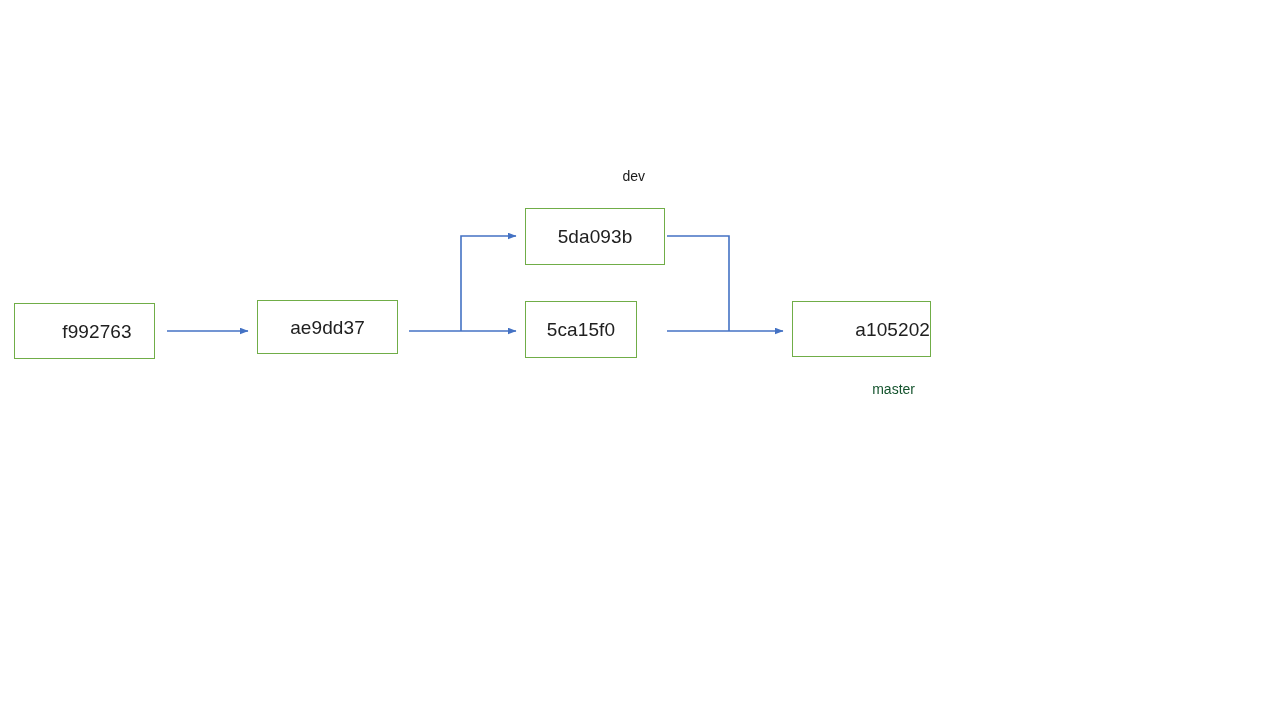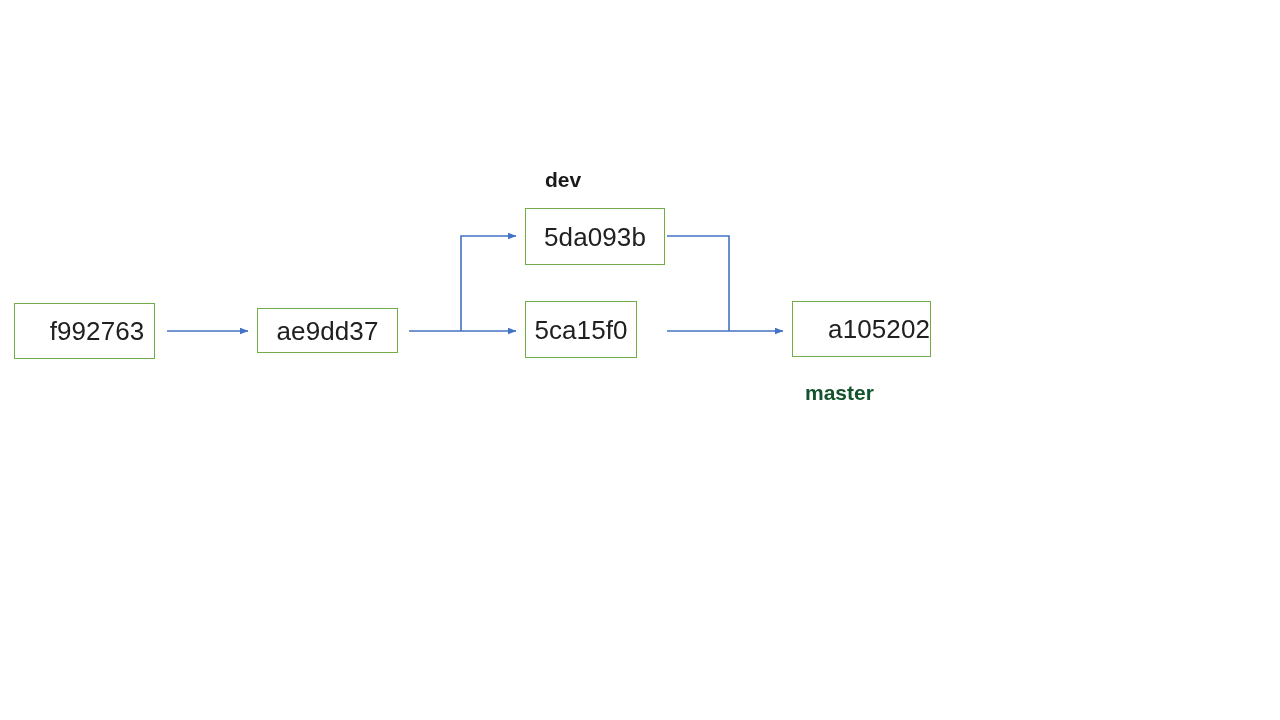--- a/index.html
+++ b/index.html
@@ -36,41 +36,40 @@
   .commit-node {
     position: absolute;
     box-sizing: border-box;
     background: #ffffff;
     border: 1px solid #70ad47;
     display: flex;
     align-items: center;
     justify-content: center;
   }
   .commit-label {
-    font-size: 26px;
+    font-size: 19px;
     color: #202020;
     line-height: 1;
     letter-spacing: 0.1px;
     white-space: nowrap;
   }
 
   .branch-label {
     position: absolute;
-    font-size: 21px;
+    font-size: 14px;
     line-height: 1;
     white-space: nowrap;
-    text-align: left;
-    font-weight: bold;
+    text-align: right;
   }
   .branch-label.dev-style  { color: #1a1a1a; }
   .branch-label.master-style { color: #14532d; }
 
   
   #node-f992763 { left: 14px;  top: 303px; width: 141px; height: 56px; padding-left: 25px; }
-  #node-ae9dd37 { left: 257px; top: 308px; width: 141px; height: 45px; }
+  #node-ae9dd37 { left: 257px; top: 300px; width: 141px; height: 54px; }
   #node-5da093b { left: 525px; top: 208px; width: 140px; height: 57px; }
   #node-5ca15f0 { left: 525px; top: 301px; width: 112px; height: 57px; }
   #node-a105202 { left: 792px; top: 301px; width: 139px; height: 56px; justify-content: flex-end; }
 
   #label-dev    { left: 545px; top: 169px; width: 100px; }
   #label-master { left: 805px; top: 382px; width: 110px; }
 </style>
 </head>
 <body>
 

